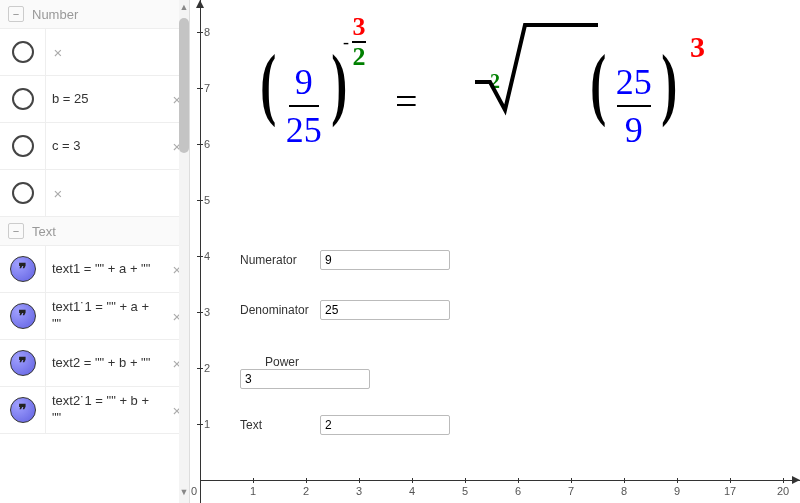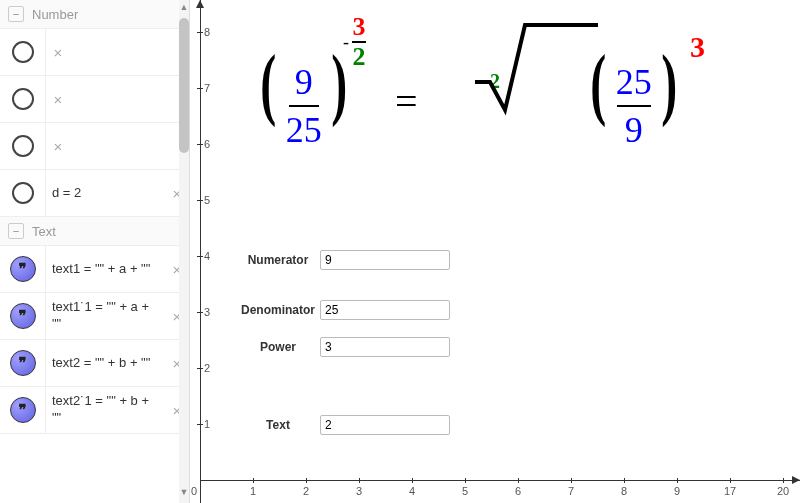--- a/index.html
+++ b/index.html
@@ -186,21 +186,21 @@
   .sqrt { position:absolute; }
   .sqrt svg { display:block; }
   .exp3 { position:absolute; color:#ff0000; font-size:30px; font-weight:bold; }
 
   
   .field-row {
     position:absolute;
     display:flex; align-items:center;
     font-size:12px; color:#333;
   }
-  .field-label { text-align:center; width:80px; padding-right:4px;font-weight:bold; }
+  .field-label { text-align:left; width:80px; padding-right:4px; }
   .field-input {
     width:130px; height:20px;
     border:1px solid #bbb;
     border-radius:2px;
     padding:1px 4px;
     font-size:12px;
     background:#fff;
   }
 </style>
 </head>
@@ -218,33 +218,34 @@
     <div class="row">
       <div class="row-marker">
           <div class="circle-empty"></div>
         </div>
       <div class="row-close">×</div>
     </div>
     <div class="row">
       <div class="row-marker">
           <div class="circle-empty"></div>
         </div>
+      <div class="row-content">b = 25</div>
       <div class="row-close">×</div>
     </div>
     <div class="row">
       <div class="row-marker">
           <div class="circle-empty"></div>
         </div>
+      <div class="row-content">c = 3</div>
       <div class="row-close">×</div>
     </div>
     <div class="row">
       <div class="row-marker">
           <div class="circle-empty"></div>
         </div>
-      <div class="row-content">d = 2</div>
       <div class="row-close">×</div>
     </div>
 
     <div class="group-header">
       <span class="collapse-icon">−</span>
       <span>Text</span>
     </div>
 
     <div class="row">
       <div class="row-marker">
@@ -369,21 +370,21 @@
     <span class="eq exp3" style="left:500px; top:30px;">3</span>
 
     <div class="field-row" style="left:50px; top:250px;">
       <div class="field-label">Numerator</div>
       <input class="field-input" value="9" style="">
     </div>
     <div class="field-row" style="left:50px; top:300px;">
       <div class="field-label">Denominator</div>
       <input class="field-input" value="25" style="">
     </div>
-    <div class="field-row" style="left:50px; top:337px;">
+    <div class="field-row" style="left:50px; top:355px;flex-direction:column;">
       <div class="field-label">Power</div>
       <input class="field-input" value="3" style="">
     </div>
     <div class="field-row" style="left:50px; top:415px;">
       <div class="field-label">Text</div>
       <input class="field-input" value="2" style="">
     </div>
 
   </div>
 </div>

